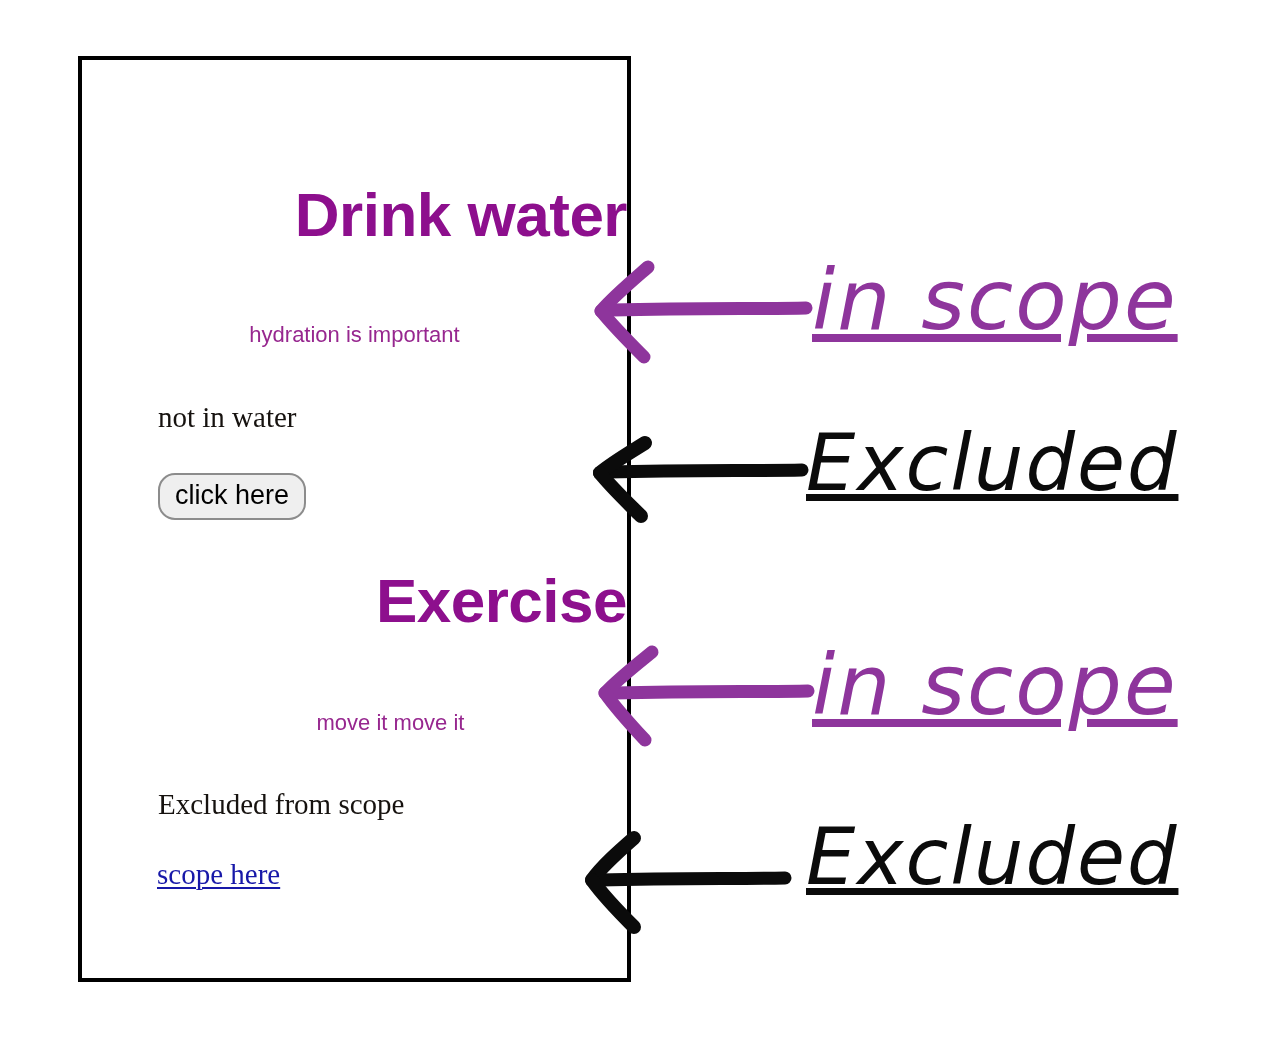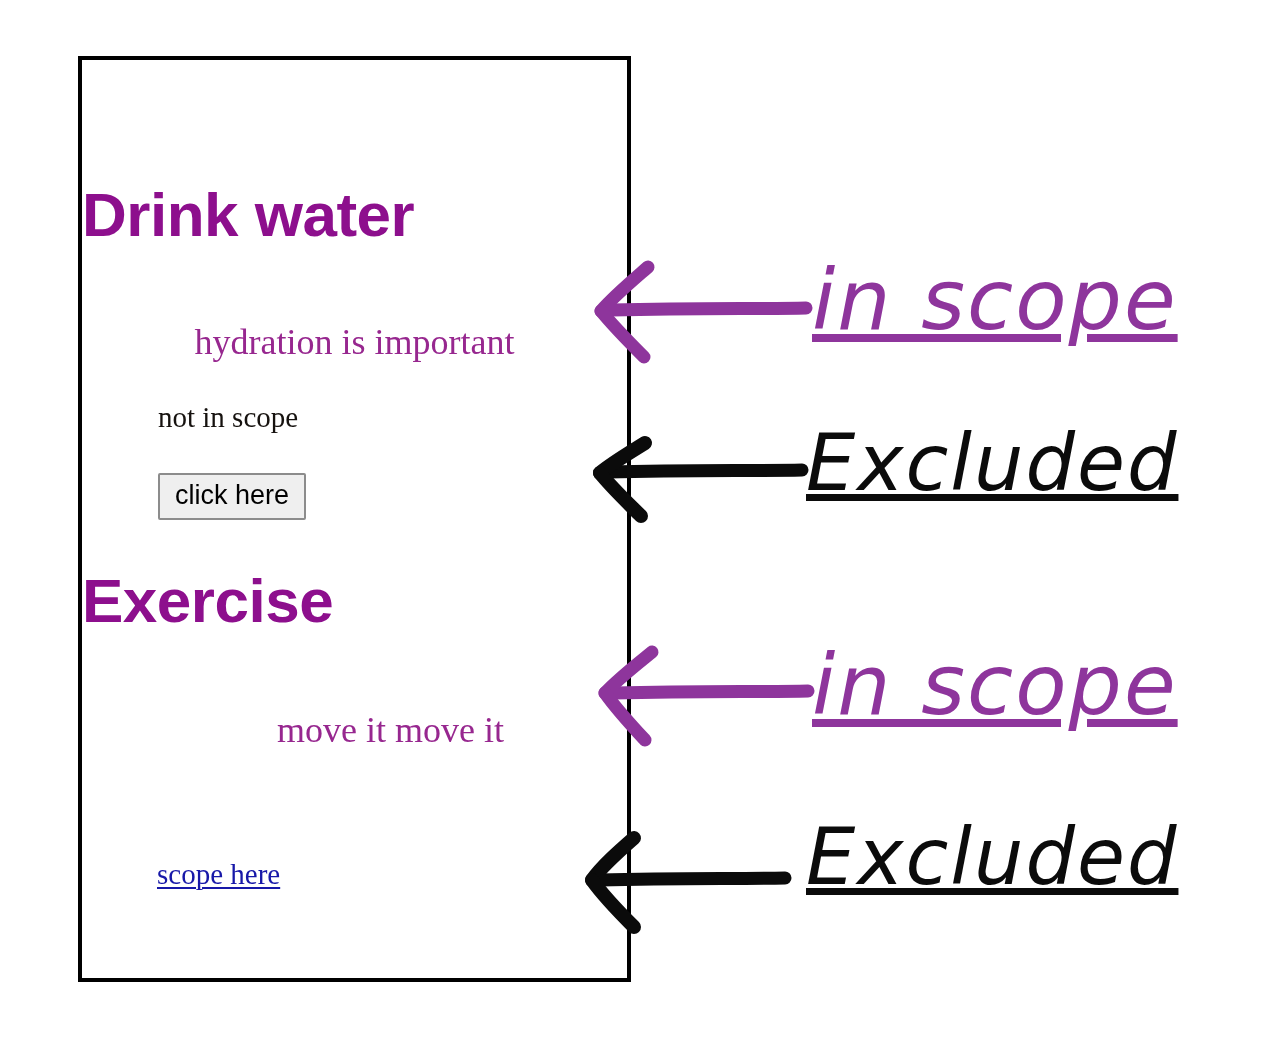--- a/index.html
+++ b/index.html
@@ -30,40 +30,40 @@
   .doc-body {
     position: relative;
     width: 100%;
     height: 100%;
   }
 
   .h1-heading {
     position: absolute;
     left: 0;
     width: 100%;
-    text-align: left;
+    text-align: right;
     font-family: "Liberation Sans", sans-serif;
     font-weight: bold;
     font-size: 62px;
     line-height: 1;
     color: #8d0f8d;
     letter-spacing: -0.5px;
     white-space: nowrap;
   }
   #heading-drink-water { top: 124px; }
   #heading-exercise    { top: 510px; }
 
   .h2-sub {
     position: absolute;
     left: 0;
     width: 100%;
     text-align: center;
-    font-family: Liberation Serif, serif;
+    font-family: Liberation Sans, sans-serif;
     font-weight: normal;
-    font-size: 36px;
+    font-size: 22px;
     line-height: 1;
     color: #97278f;
     white-space: nowrap;
   }
   #sub-hydration { top: 264px; }
   #sub-move-it   { top: 652px; margin-left: 36px; }
 
   .plain-text {
     position: absolute;
     left: 76px;
@@ -80,21 +80,21 @@
     position: absolute;
     left: 76px;
     top: 413px;
     font-family: "Liberation Sans", sans-serif;
     font-size: 27px;
     line-height: 1;
     padding: 7px 15px 9px 15px;
     color: #000000;
     background: #efefef;
     border: 2px solid #8c8c8c;
-    border-radius: 2px;
+    border-radius: 17px;
     cursor: pointer;
     white-space: nowrap;
   }
 
   #link-here {
     position: absolute;
     left: 75px;
     top: 800px;
     font-family: "Liberation Serif", serif;
     font-size: 29px;
@@ -155,28 +155,29 @@
 </head>
 <body>
 
 <div id="page-frame">
   <div class="doc-body">
 
     <div class="h1-heading" id="heading-drink-water">Drink water</div>
 
     <div class="h2-sub" id="sub-hydration">hydration is important</div>
 
-    <div class="plain-text" id="text-not-in-scope">not in scope</div>
+    <div class="plain-text" id="text-not-in-scope">not in water</div>
 
     <button id="button-click-here">click here</button>
 
     <div class="h1-heading" id="heading-exercise">Exercise</div>
 
     <div class="h2-sub" id="sub-move-it">move it move it</div>
 
+    <div class="plain-text" id="text-excluded-from-scope">Excluded from scope</div>
 
     <a id="link-here" href="#">scope here</a>
 
   </div>
 </div>
 
 <svg id="annotation-layer" viewBox="0 0 1286 1041">
 
   <g>
     <path d="M 806 308 C 760 309, 700 308, 612 310" stroke="#8e359c" stroke-width="13" stroke-linecap="round" fill="none"></path>

